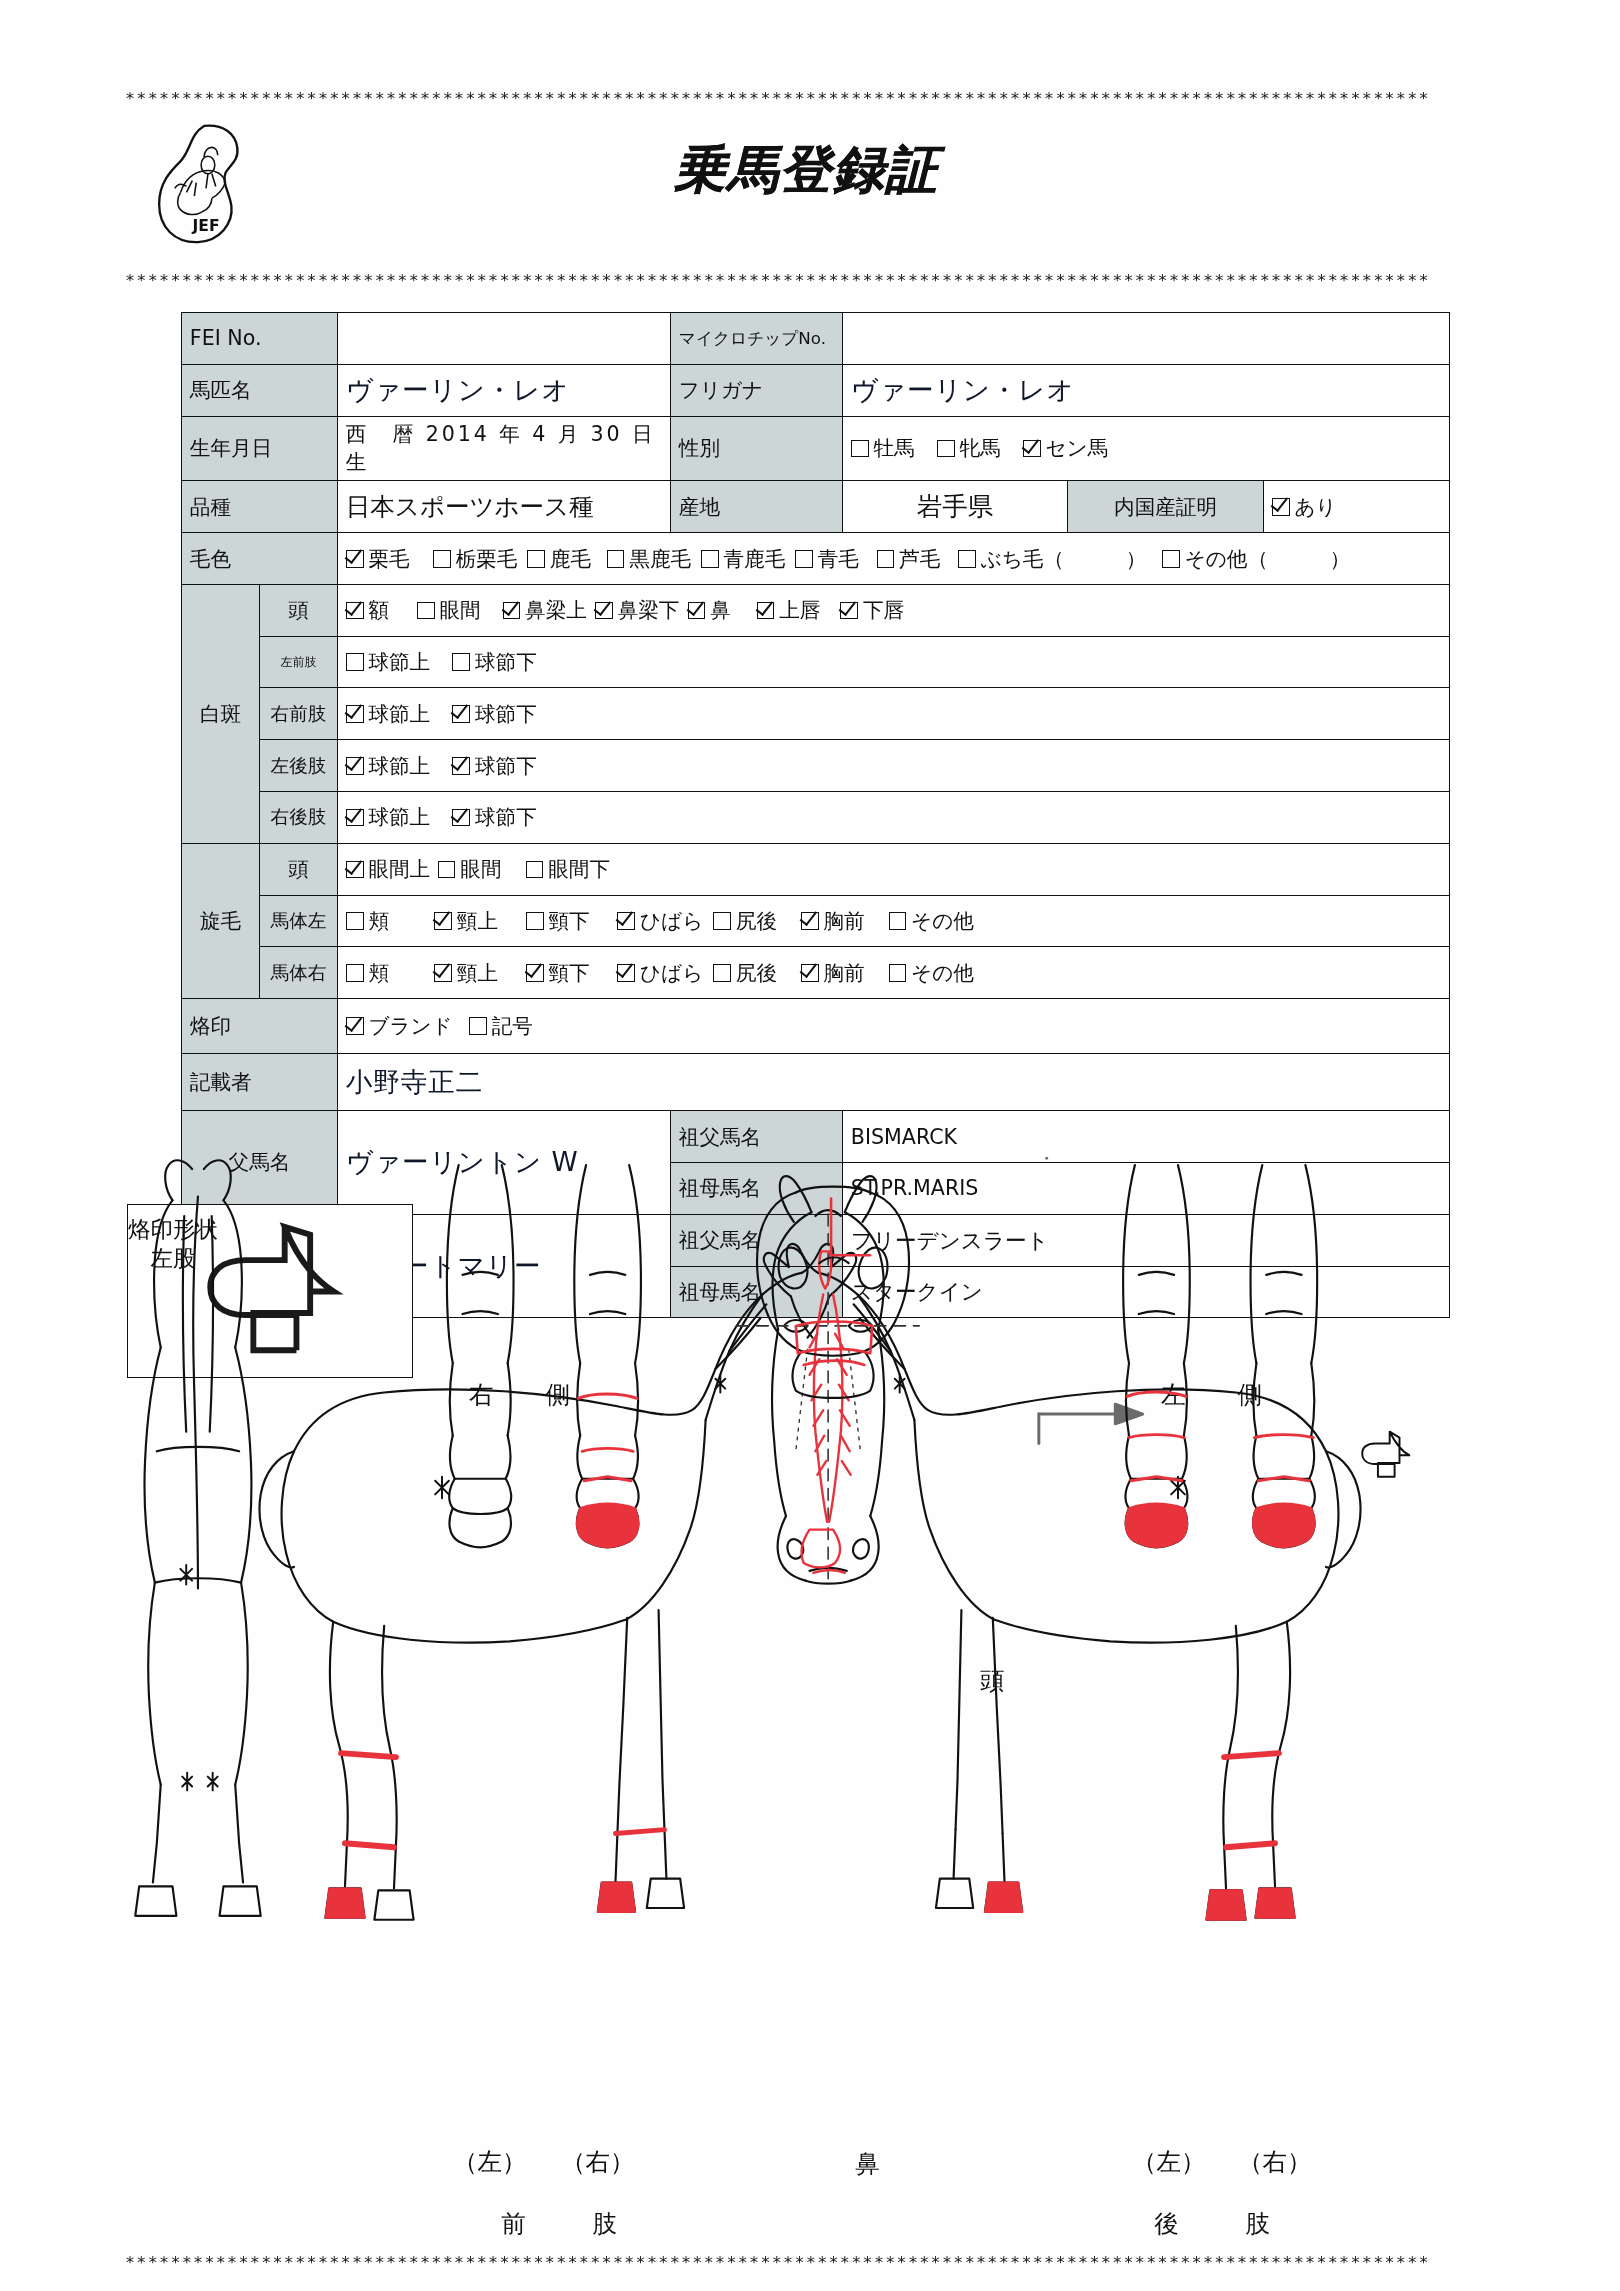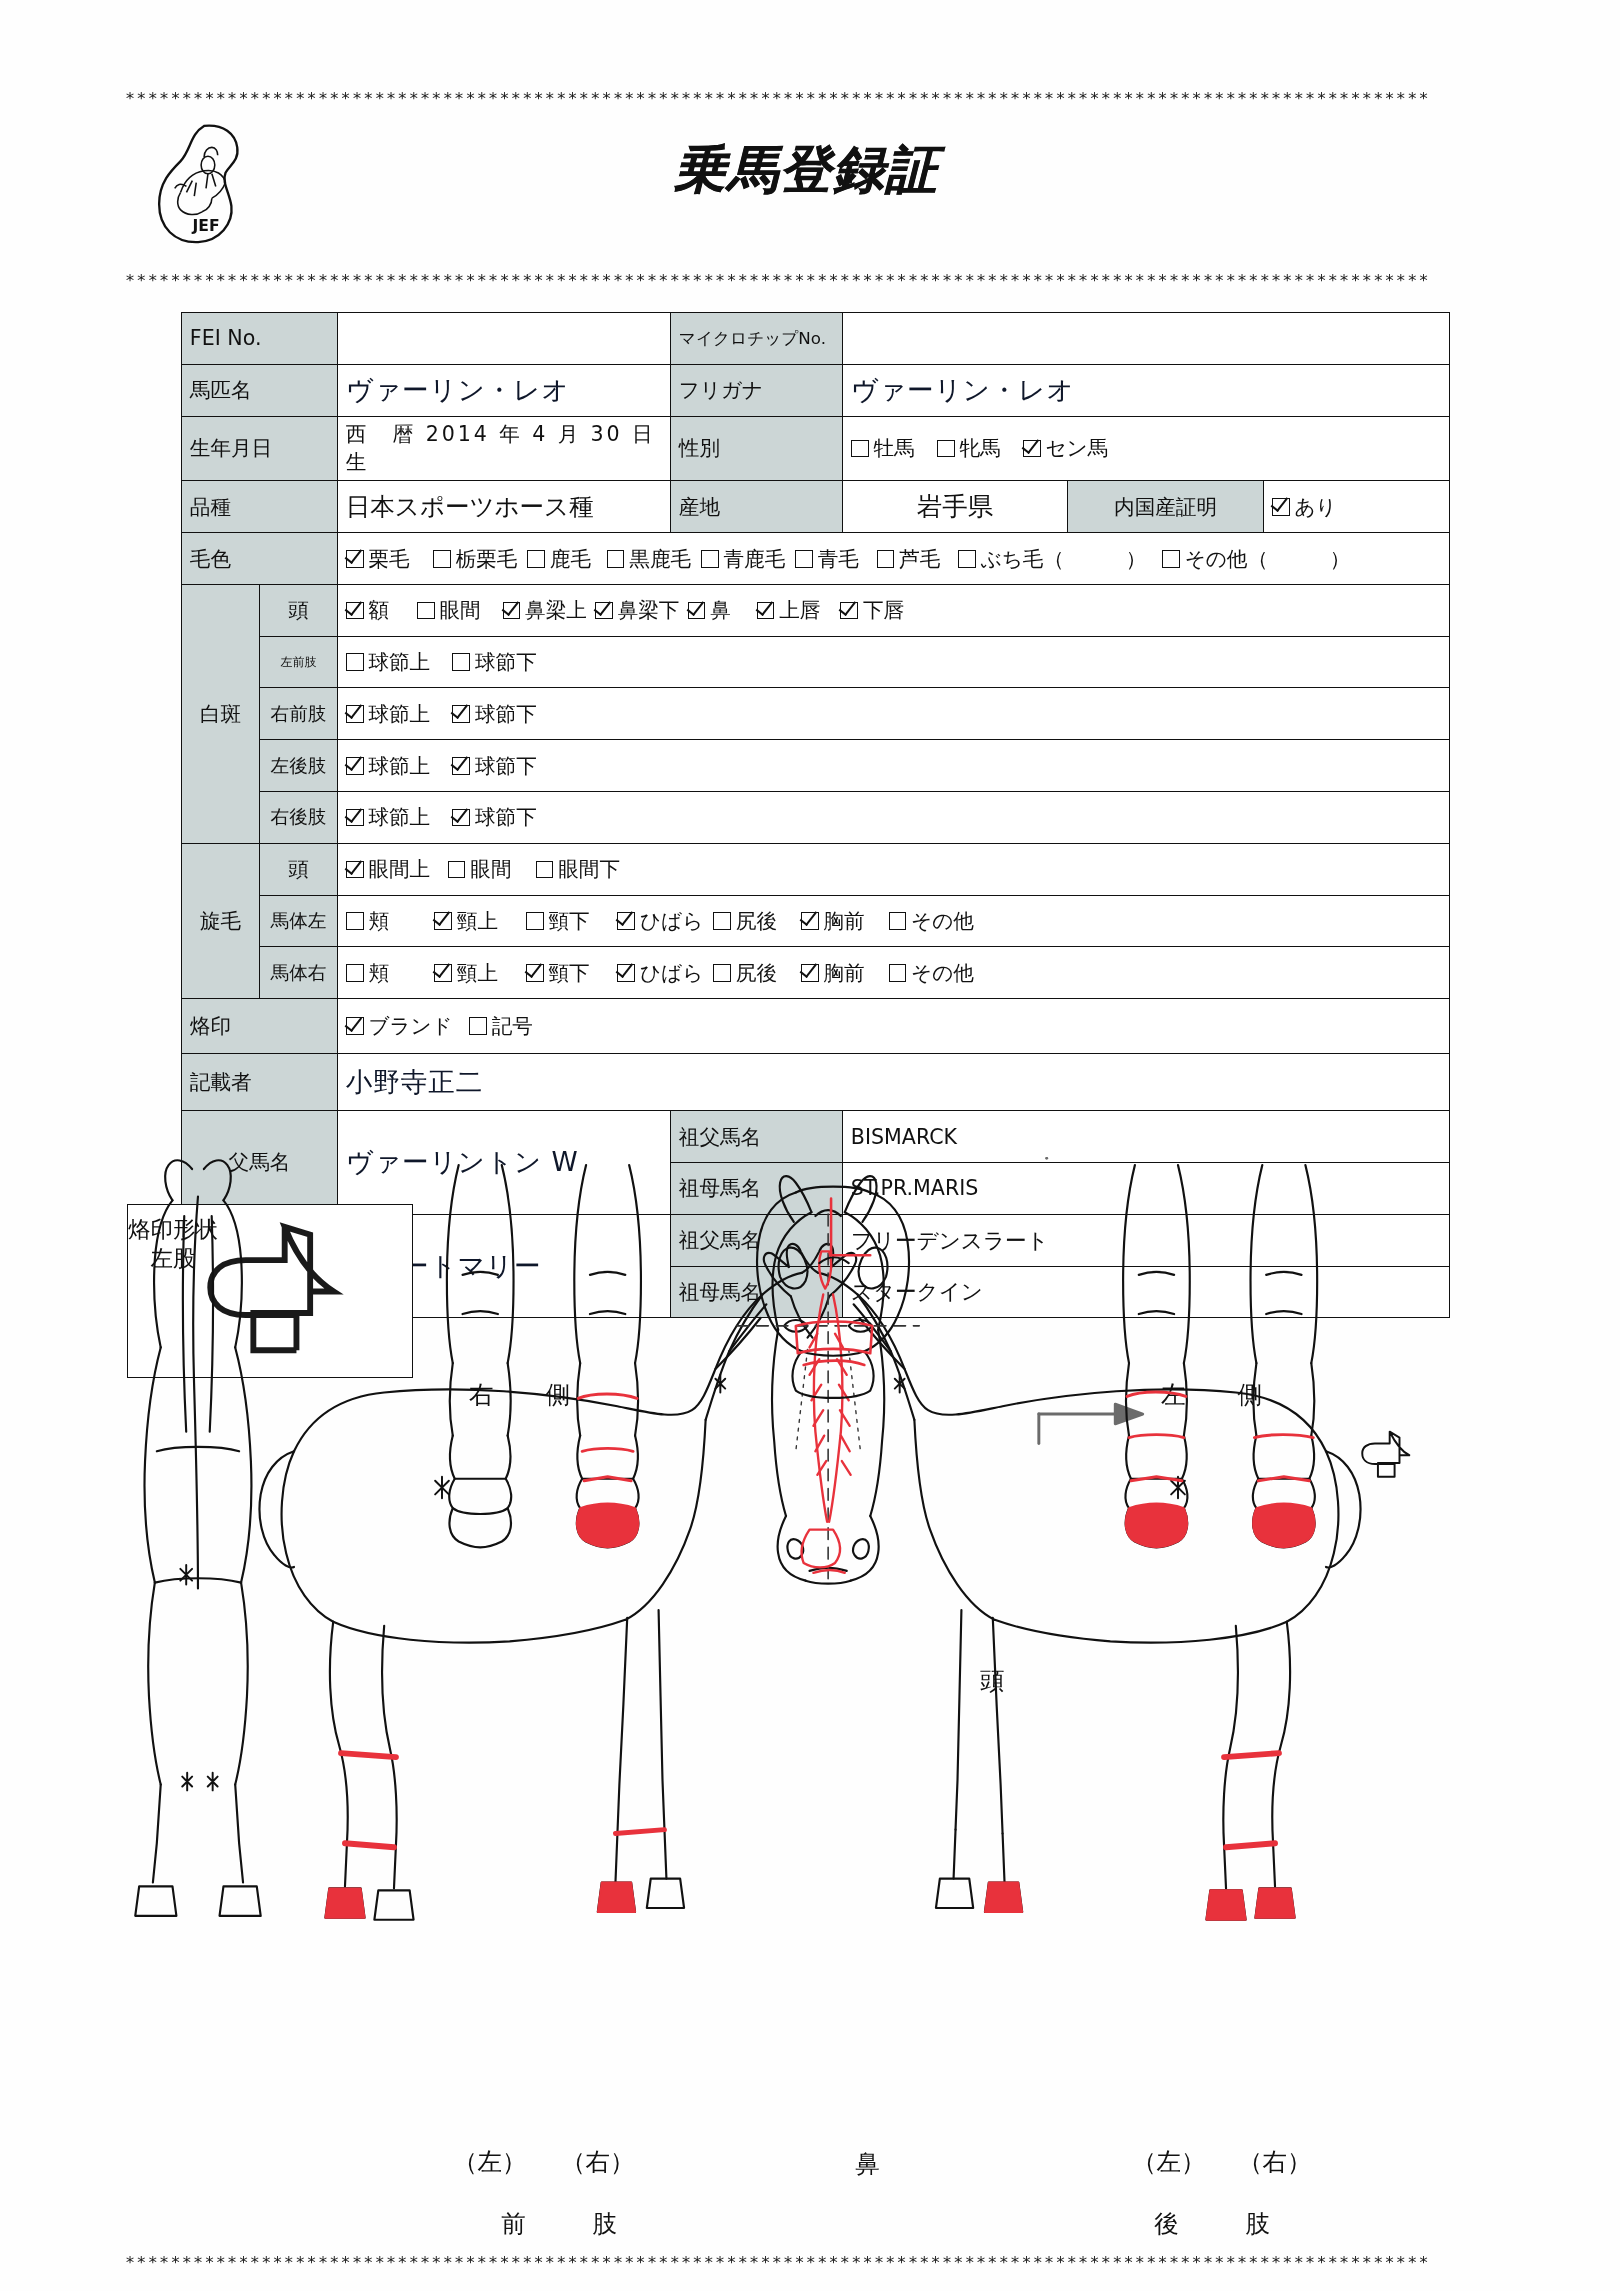--- a/index.html
+++ b/index.html
@@ -227,21 +227,21 @@
       <td class="val" colspan="5">
         <span class="cb"><i class="box ck"></i><span>球節上</span></span>
         <span class="cb"><i class="box ck"></i><span>球節下</span></span>
       </td>
     </tr>
 
     <tr>
       <td class="lab" style="border-bottom:none"></td>
       <td class="lab c">頭</td>
       <td class="val" colspan="5">
-        <span class="cb" style="margin-right:11px"><i class="box ck"></i><span>眼間上</span></span>
+        <span class="cb" style="margin-right:1px"><i class="box ck"></i><span>眼間上</span></span>
         <span class="cb" style="margin-right:17.6px"><i class="box"></i><span>眼間</span></span>
         <span class="cb"><i class="box"></i><span>眼間下</span></span>
       </td>
     </tr>
 
     <tr>
       <td class="lab c" style="border-top:none;border-bottom:none">旋毛</td>
       <td class="lab c" style="font-size:18.6px">馬体左</td>
       <td class="val" colspan="5" style="font-size:19.6px">
         <span class="cb" style="margin-right:39px"><i class="box"></i><span>頬</span></span>

